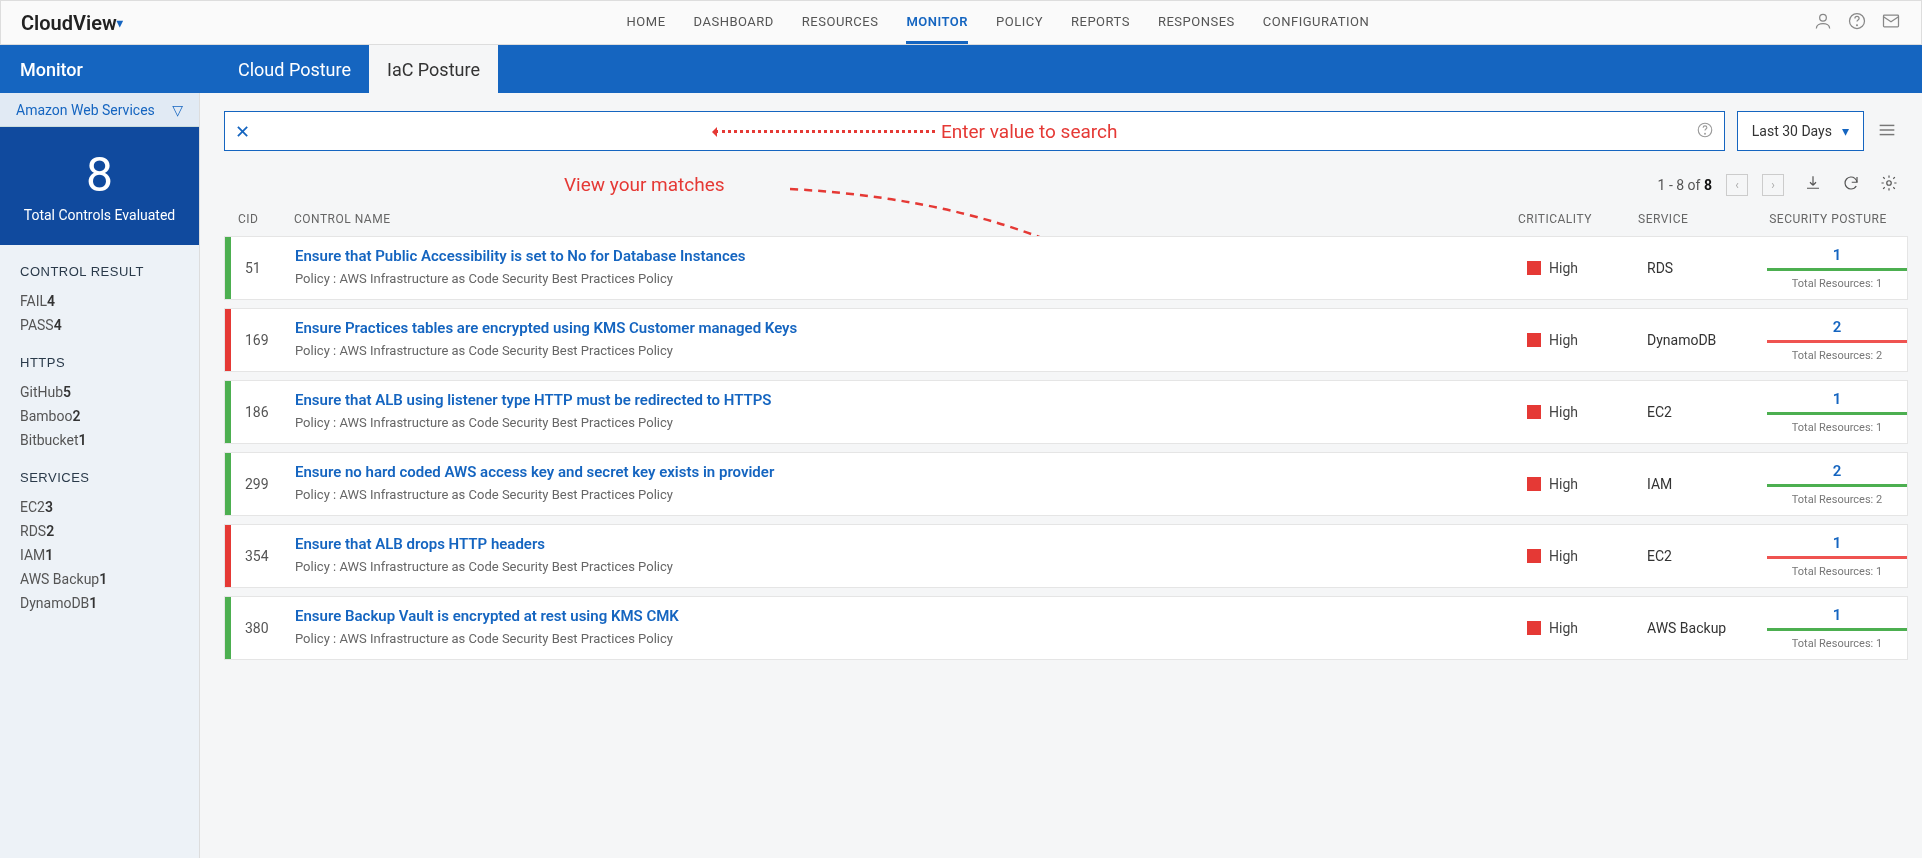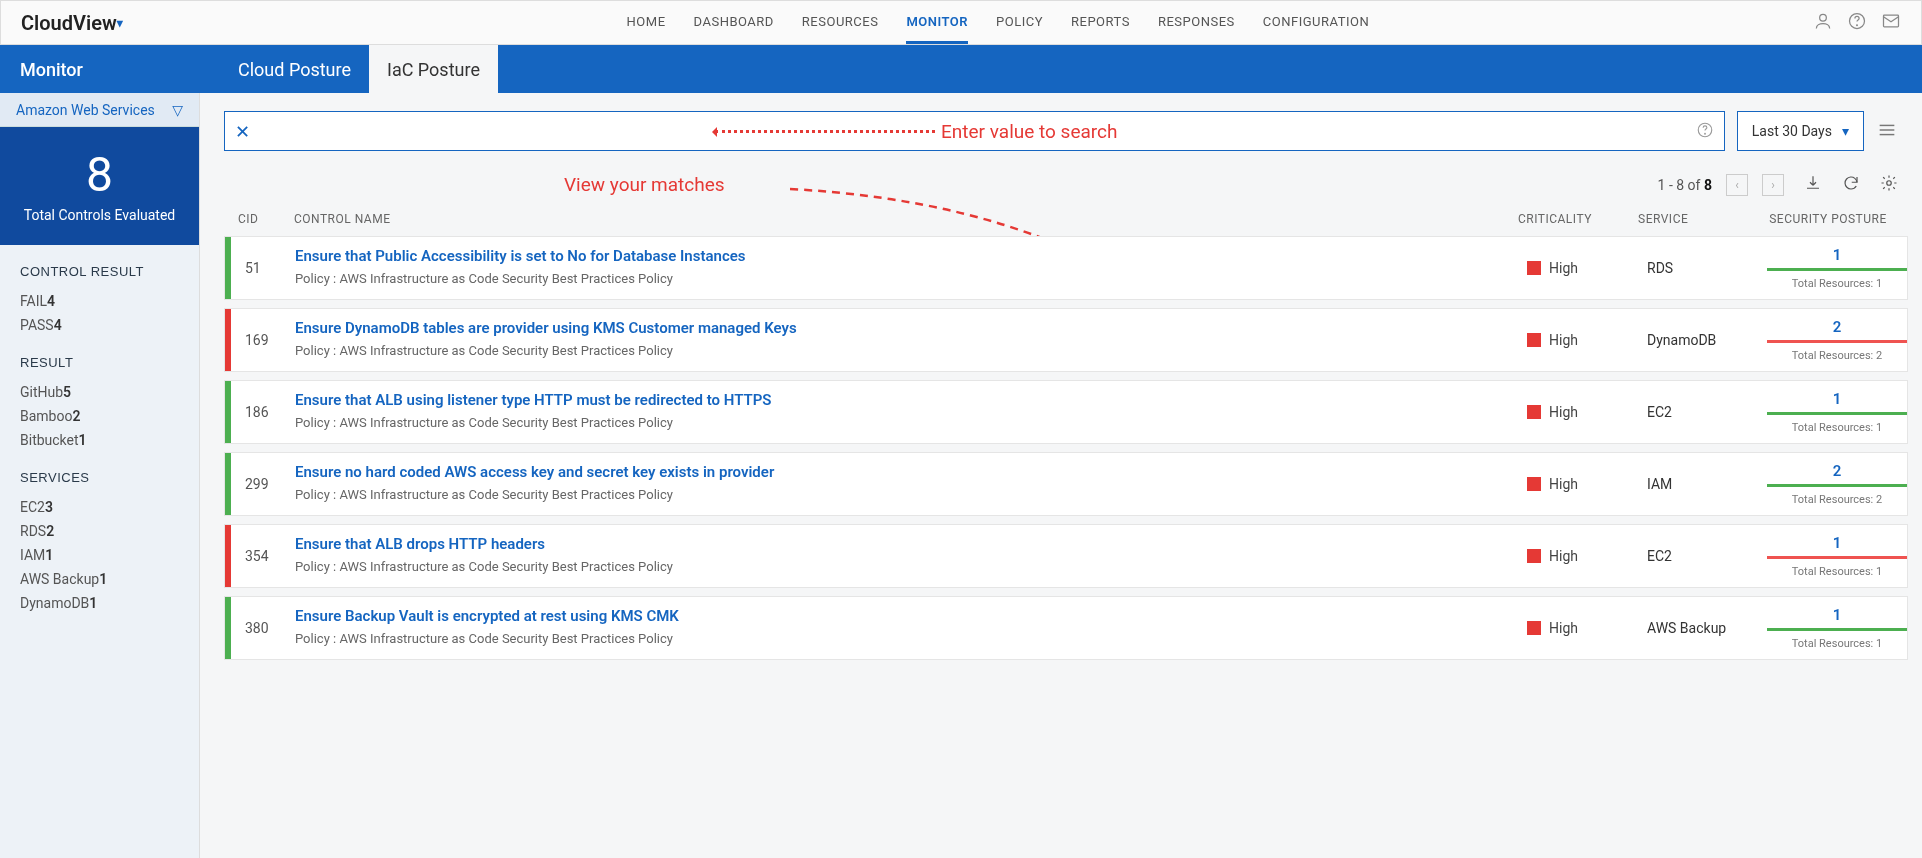--- a/index.html
+++ b/index.html
@@ -132,21 +132,21 @@
     <div class="facets" id="facets">
         <div class="facet-group-title">CONTROL RESULT</div>
         <div class="facet-row">
           <span>FAIL</span>
           <span>4</span>
         </div>
         <div class="facet-row">
           <span>PASS</span>
           <span>4</span>
         </div>
-        <div class="facet-group-title">RESULT</div>
+        <div class="facet-group-title">HTTPS</div>
         <div class="facet-row">
           <span>GitHub</span>
           <span>5</span>
         </div>
         <div class="facet-row">
           <span>Bamboo</span>
           <span>2</span>
         </div>
         <div class="facet-row">
           <span>Bitbucket</span>
@@ -244,21 +244,21 @@
           <div class="c-svc">RDS</div>
           <div class="c-post">
             <div class="post-num">1</div>
             <div class="post-bar green"></div>
             <div class="post-sub">Total Resources: 1</div>
           </div>
         </div>
         <div class="row">
           <div class="row-edge red"></div>
           <div class="c-cid">169</div>
-          <div class="c-name"><a href="#">Ensure DynamoDB tables are provider using KMS Customer managed Keys</a><div class="pol">Policy : AWS Infrastructure as Code Security Best Practices Policy</div></div>
+          <div class="c-name"><a href="#">Ensure Practices tables are encrypted using KMS Customer managed Keys</a><div class="pol">Policy : AWS Infrastructure as Code Security Best Practices Policy</div></div>
           <div class="c-crit">
             <span class="crit-sq"></span>
             <span>High</span>
           </div>
           <div class="c-svc">DynamoDB</div>
           <div class="c-post">
             <div class="post-num">2</div>
             <div class="post-bar red"></div>
             <div class="post-sub">Total Resources: 2</div>
           </div>

